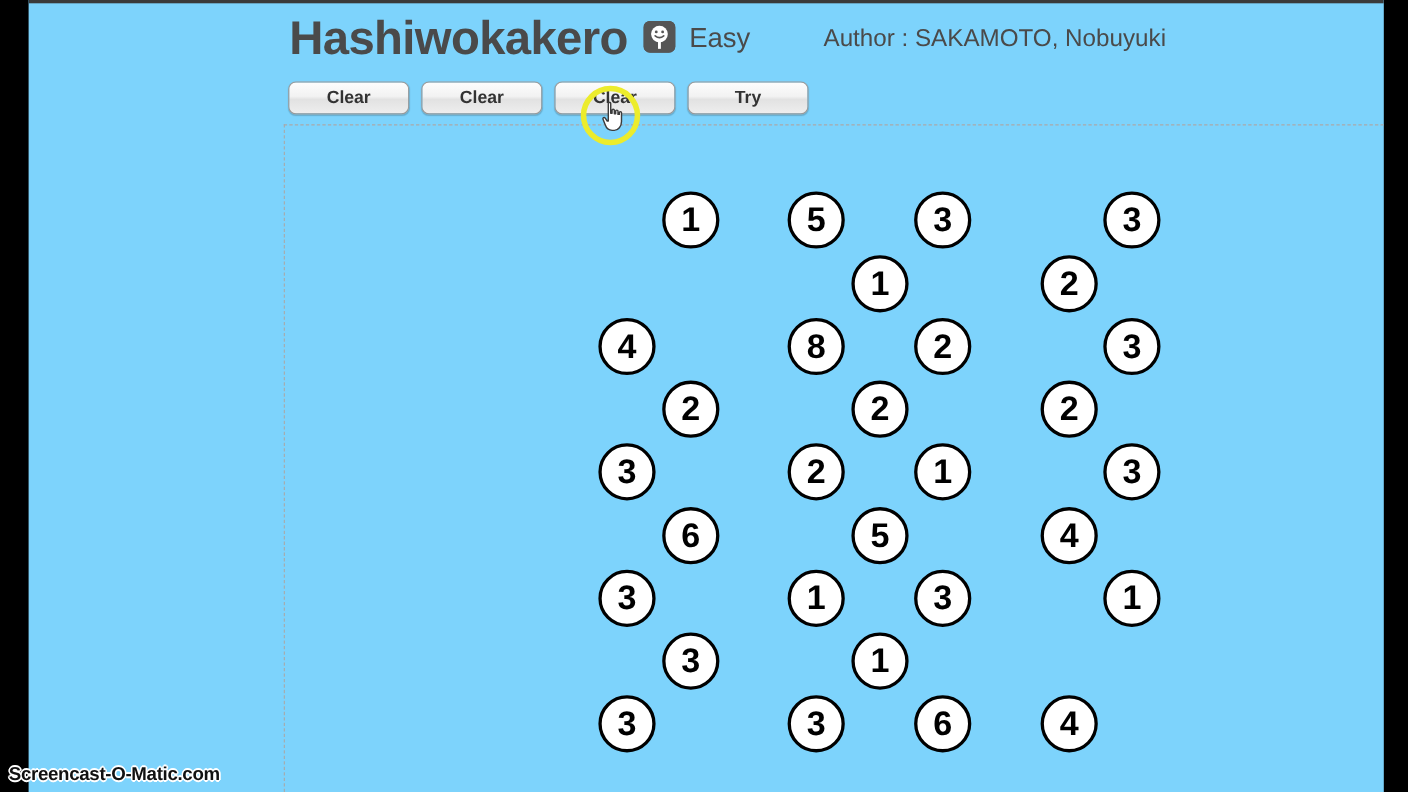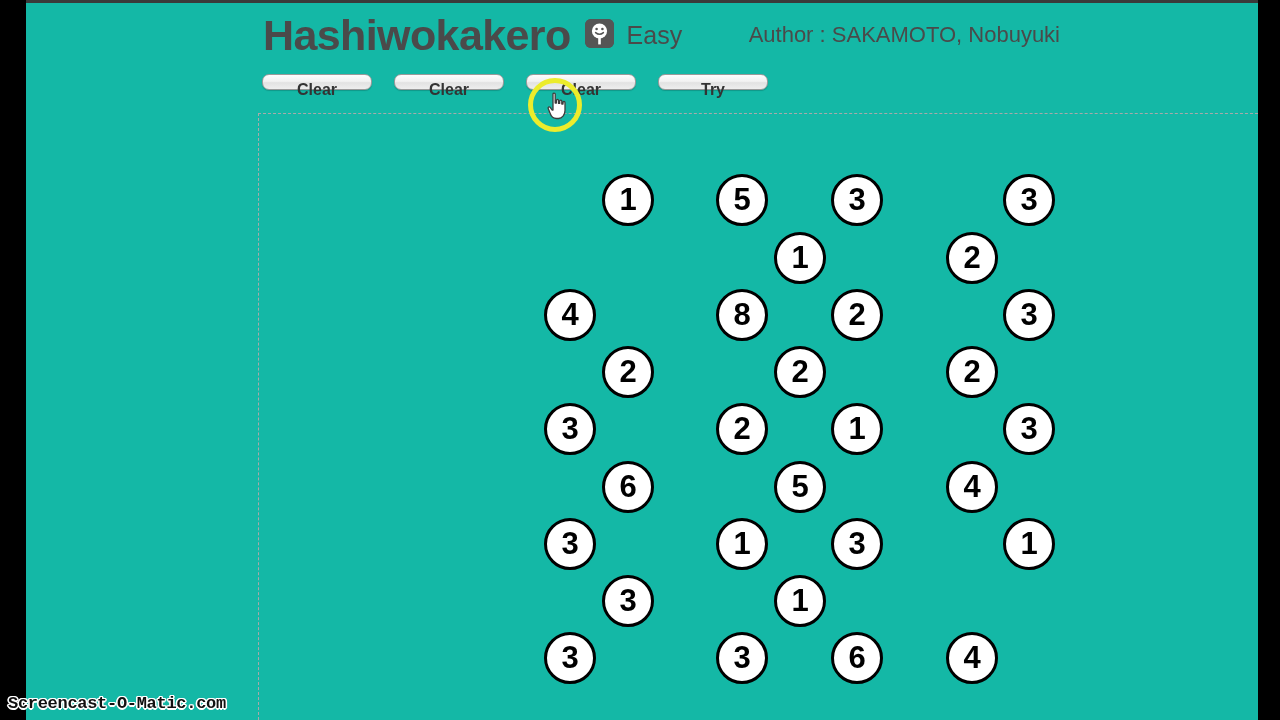--- a/index.html
+++ b/index.html
@@ -22,21 +22,21 @@
     background: #000000;
   }
 
   
   #page {
     position: absolute;
     left: 26px;
     top: 0px;
     width: 1232px;
     height: 720px;
-    background: #14b8a6;
+    background: #7dd3fc;
     overflow: hidden;
   }
 
   
   #top-rule {
     position: absolute;
     left: 0px;
     top: 0px;
     width: 1232px;
     height: 3px;
@@ -93,22 +93,22 @@
   
   #toolbar {
     position: absolute;
     left: 236px;
     top: 74px;
     height: 30px;
   }
   .tool-button {
     display: inline-block;
     width: 110px;
-    height: 16px;
-    margin-right: 22px;
+    height: 30px;
+    margin-right: 11px;
     border: 1px solid #9a9a9a;
     border-radius: 7px;
     background: linear-gradient(to bottom, #fdfdfd 0%, #f2f2f2 45%, #e2e2e2 55%, #eeeeee 100%);
     box-shadow: 0 1px 1px rgba(0,0,0,0.18);
     font-family: "Liberation Sans", sans-serif;
     font-size: 16px;
     font-weight: bold;
     color: #333333;
     text-align: center;
     line-height: 30px;
@@ -168,21 +168,21 @@
     width: 22px;
     height: 28px;
     pointer-events: none;
   }
 
   
   #watermark {
     position: absolute;
     left: 8px;
     top: 694px;
-    font-family: Liberation Mono, monospace;
+    font-family: Liberation Sans, sans-serif;
     font-size: 17px;
     font-weight: bold;
     color: #111111;
     letter-spacing: -0.3px;
     text-shadow:
       -1.5px 0 #ffffff, 1.5px 0 #ffffff, 0 -1.5px #ffffff, 0 1.5px #ffffff,
       -1px -1px #ffffff, 1px -1px #ffffff, -1px 1px #ffffff, 1px 1px #ffffff;
     white-space: nowrap;
     z-index: 50;
   }

